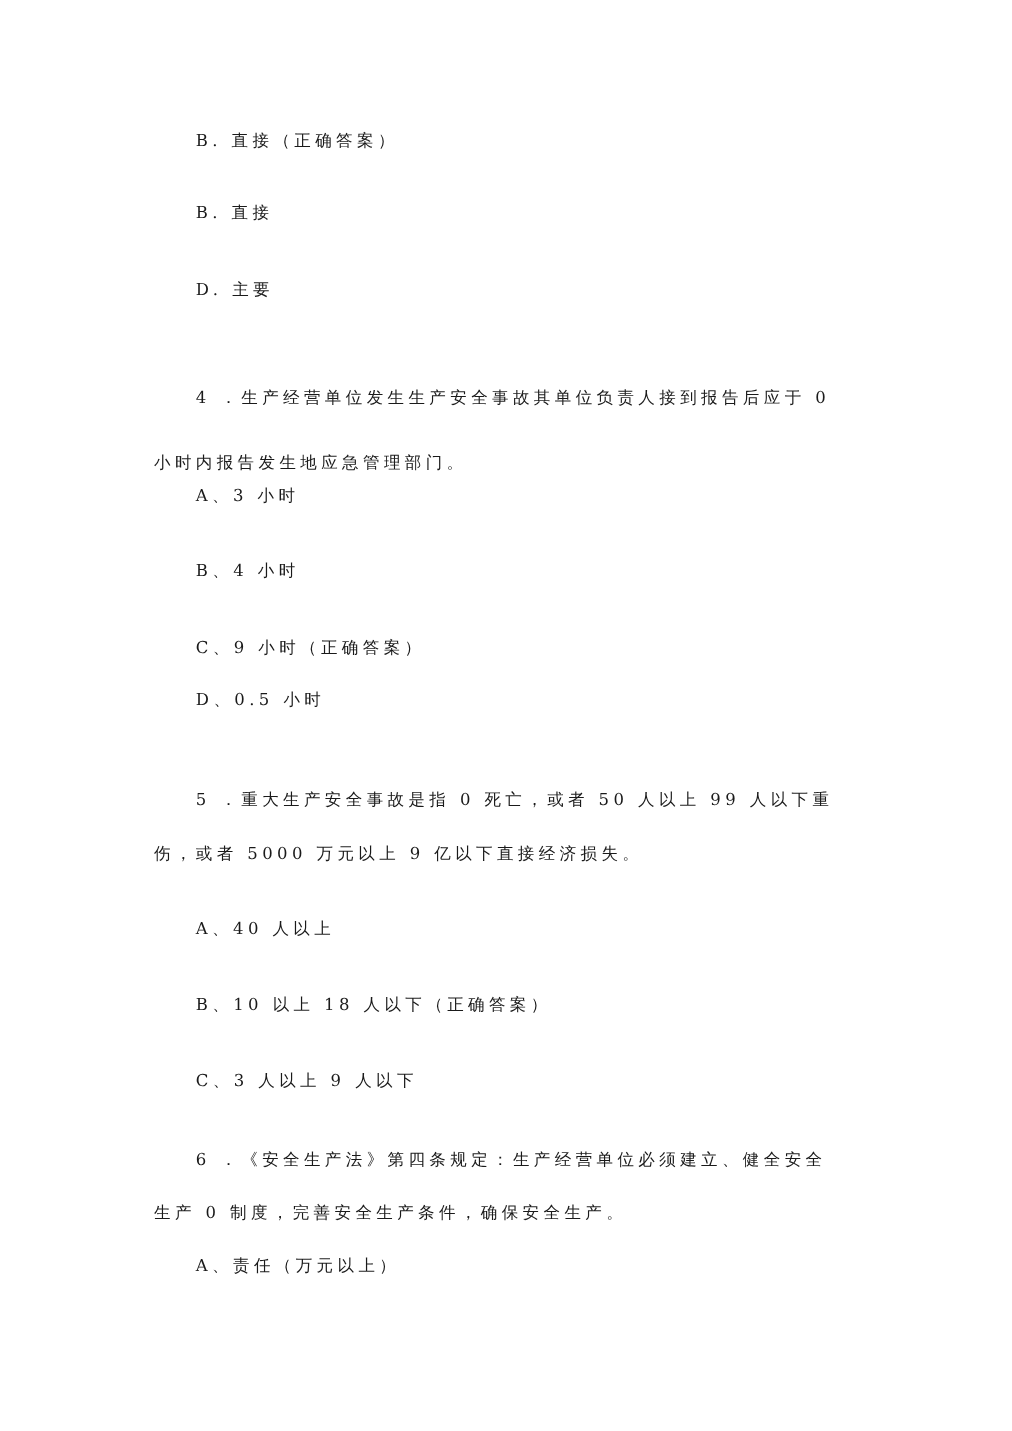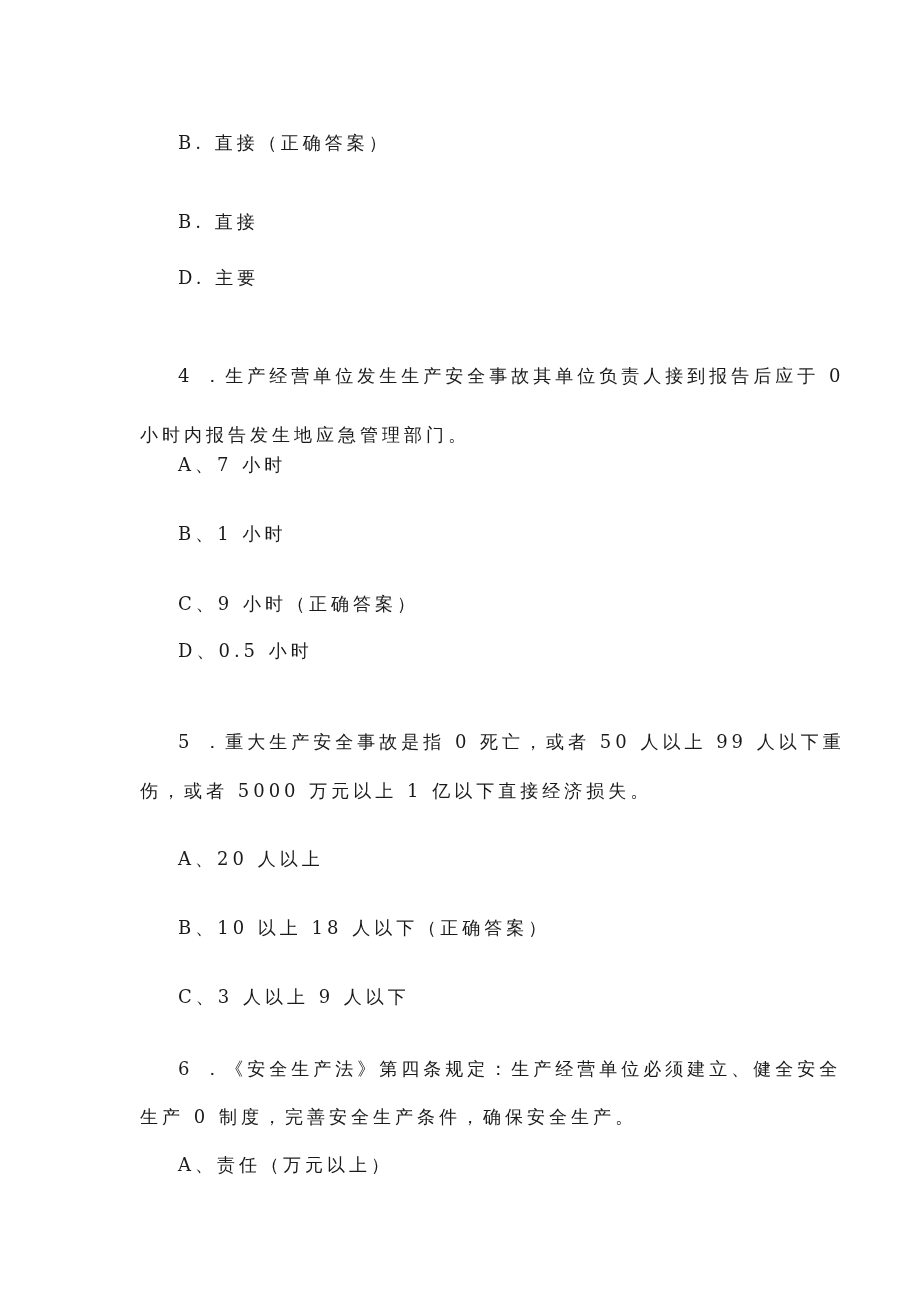--- a/index.html
+++ b/index.html
@@ -3,51 +3,50 @@
   <meta charset="utf-8">
   <style>
     html, body { margin: 0; padding: 0; background: #ffffff; }
     body {
       width: 920px; height: 1301px; position: relative; overflow: hidden;
       font-family: "DejaVu Serif", "Liberation Serif", serif;
       color: #1a1a1a;
     }
     .line {
       position: absolute;
-      font-size: 18px;
+      font-size: 15px;
       letter-spacing: 4px;
       white-space: nowrap;
       line-height: 22px;
-      margin-top: 15px;
     }
     .opt { left: 178px; }
     .q1 { left: 178px; text-align: right; }
     .q2 { left: 140px; }
   </style>
 </head>
 <body>
 
 <div>
   <div class="line opt" style="top:117px">B. 直接（正确答案）</div>
-  <div class="line opt" style="top:196px">B. 直接</div>
+  <div class="line opt" style="top:182px">B. 直接</div>
   <div class="line opt" style="top:252px">D. 主要</div>
 
   <div>
     <div class="line q1" style="top:350px">4 ．生产经营单位发生生产安全事故其单位负责人接到报告后应于 0</div>
     <div class="line q2" style="top:409px">小时内报告发生地应急管理部门。</div>
-    <div class="line opt" style="top:439px">A、7 小时</div>
-    <div class="line opt" style="top:508px">B、1 小时</div>
+    <div class="line opt" style="top:439px">A、3 小时</div>
+    <div class="line opt" style="top:508px">B、4 小时</div>
     <div class="line opt" style="top:578px">C、9 小时（正确答案）</div>
     <div class="line opt" style="top:625px">D、0.5 小时</div>
   </div>
 
   <div>
     <div class="line q1" style="top:716px">5 ．重大生产安全事故是指 0 死亡，或者 50 人以上 99 人以下重</div>
-    <div class="line q2" style="top:765px">伤，或者 5000 万元以上 1 亿以下直接经济损失。</div>
-    <div class="line opt" style="top:833px">A、20 人以上</div>
+    <div class="line q2" style="top:765px">伤，或者 5000 万元以上 9 亿以下直接经济损失。</div>
+    <div class="line opt" style="top:833px">A、40 人以上</div>
     <div class="line opt" style="top:902px">B、10 以上 18 人以下（正确答案）</div>
     <div class="line opt" style="top:971px">C、3 人以上 9 人以下</div>
   </div>
 
   <div>
     <div class="line q1" style="top:1043px">6 ．《安全生产法》第四条规定：生产经营单位必须建立、健全安全</div>
     <div class="line q2" style="top:1091px">生产 0 制度，完善安全生产条件，确保安全生产。</div>
     <div class="line opt" style="top:1139px">A、责任（万元以上）</div>
   </div>
 </div>

